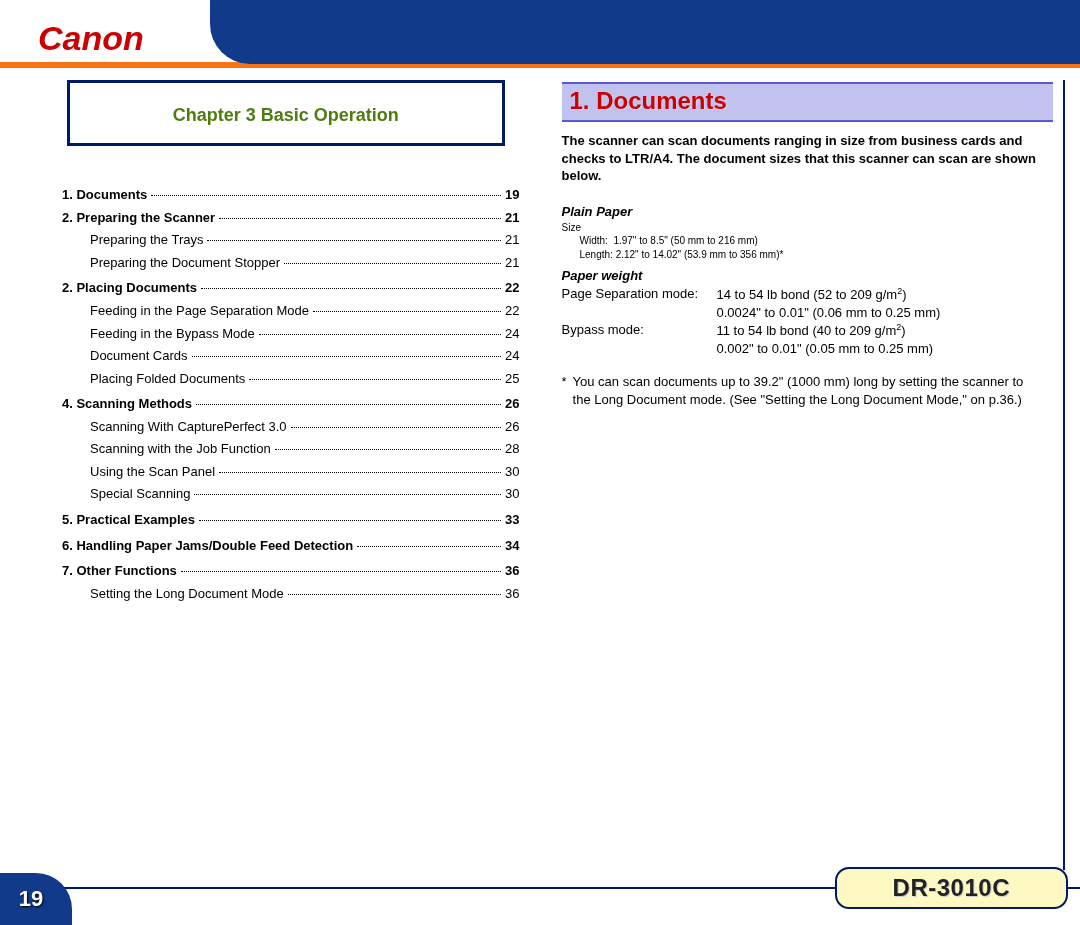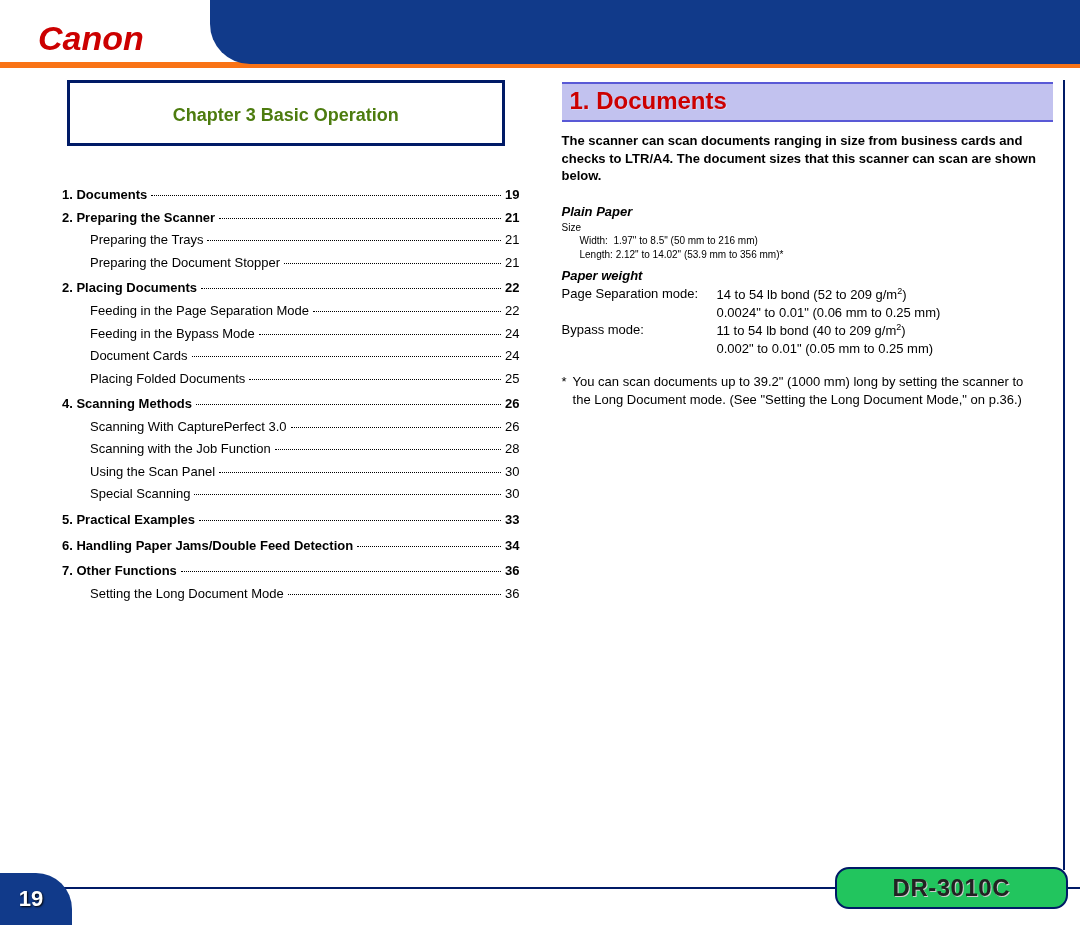--- a/index.html
+++ b/index.html
@@ -35,21 +35,21 @@
 .spec-row .k { width: 155px; flex-shrink: 0; }
 .sup { font-size: 9px; vertical-align: super; }
 .footnote { font-size: 13px; margin-top: 16px; display: flex; gap: 6px; padding-right: 10px; }
 .footnote .star { flex-shrink: 0; }
 
 
 .footer { position: absolute; left: 0; right: 0; bottom: 0; height: 52px; }
 .footer::before { content: ""; position: absolute; left: 0; right: 0; top: 14px; height: 2px; background: #001a66; }
 .page-num-wrap { position: absolute; left: 0; top: 0; width: 72px; height: 52px; background: #113a8a; border-top-right-radius: 36px; display: flex; align-items: center; justify-content: center; }
 .page-num { color: #fff; font-weight: bold; font-size: 22px; margin-left: -10px; text-shadow: 1px 1px 2px #000; }
-.model-wrap { position: absolute; right: 12px; top: -6px; background: #22c55e; border: 2px solid #001a66; border-radius: 14px; padding: 5px 56px; }
+.model-wrap { position: absolute; right: 12px; top: -6px; background: #fef9c3; border: 2px solid #001a66; border-radius: 14px; padding: 5px 56px; }
 .model { font-weight: bold; font-size: 24px; color: #222; text-shadow: 1px 1px 0 #ccc; letter-spacing: 0.5px; }
 </style>
 </head>
 <body>
 
 <div class="header">
   <div class="logo">
     <svg width="150" height="34" viewBox="0 0 150 34">
       <text x="0" y="28" font-family="Arial" font-size="34" font-weight="bold" font-style="italic" fill="#cc0000">Canon</text>
     </svg>

